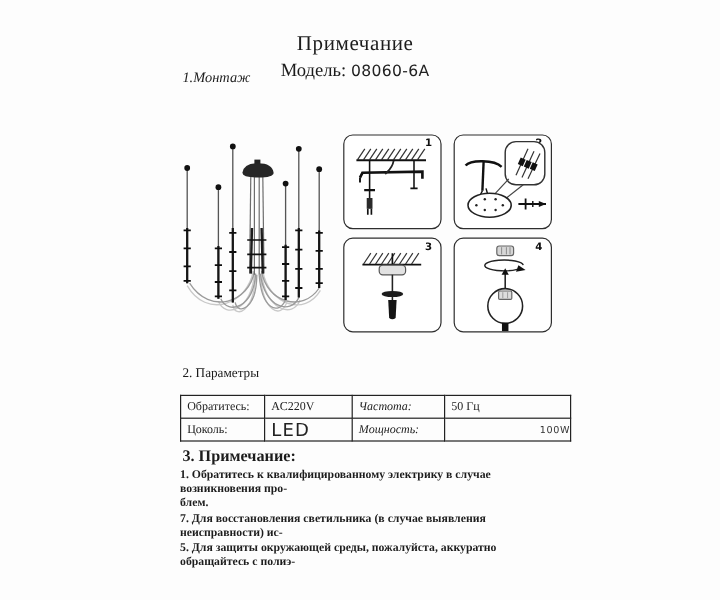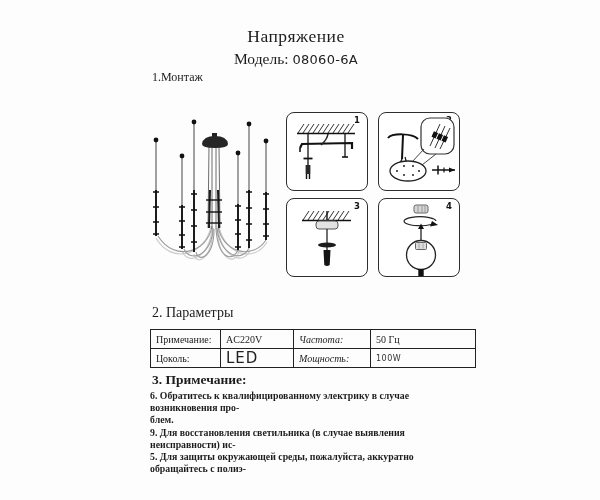--- a/index.html
+++ b/index.html
@@ -22,22 +22,22 @@
     left:0; top:50px; width:592px;
     text-align:center;
     font-size:15.5px;
   }
   .model-value{
     font-family:"DejaVu Sans", sans-serif;
     font-size:13px;
     letter-spacing:.3px;
     color:#222;
   }
-  .h-montage{left:152px; top:70px; font-size:12px;}
-  .h-params{left:152px; top:305px; font-size:14px;}
+  .h-montage{left:152px; top:57px; font-size:12px;font-style:italic;}
+  .h-params{left:152px; top:305px; font-size:11px;}
   .h-notes{left:152px; top:372px; font-size:13.5px; font-weight:bold;}
 
   .chandelier{left:128px; top:102px;}
 
   .panel{
     position:absolute;
     width:80px; height:77px;
     border:1.4px solid #2e2e2e;
     border-radius:8px;
     background:#fff;
@@ -64,32 +64,32 @@
     border:1px solid #222;
     height:18px;
     padding:0 0 0 5px;
     vertical-align:middle;
     white-space:nowrap;
     overflow:hidden;
   }
   table.params{border:1.5px solid #111;}
   td.c1{width:64px;} td.c2{width:67px;} td.c3{width:71px;font-style:italic;} td.c4{width:99px;}
   .sans-val{font-family:"DejaVu Sans", sans-serif; font-size:15px; letter-spacing:1px;}
-  .sans-val-sm{font-family:"DejaVu Sans", sans-serif; font-size:8px; letter-spacing:.5px; color:#333;}
+  .sans-val-sm{font-family:"DejaVu Sans", sans-serif; font-size:8px; letter-spacing:.5px; color:#333;text-align:right;}
 
   .notes{
     position:absolute; left:150px; top:390px; width:320px;
     font-size:9.8px; line-height:12.2px;
     font-weight:600; color:#1d1d1d;
   }
 </style>
 </head>
 <body>
 
-<div class="abs title">Напряжение</div>
+<div class="abs title">Примечание</div>
 <div class="abs model-line">
   <span>Модель:</span>
   <span class="model-value">08060-6A</span>
 </div>
 <div class="abs h-montage">1.Монтаж</div>
 
 <svg class="abs chandelier" width="164" height="194" viewBox="0 0 164 194">
 
   <g fill="none" stroke="#c9c9c9" stroke-width="1.1">
     <path d="M83,124 C78,152 44,164 28,136"></path>
@@ -295,35 +295,35 @@
     <line x1="44" y1="44.5" x2="44" y2="49.5" stroke="#999" stroke-width="0.8"></line>
     <rect x="39.3" y="70" width="5.4" height="7" fill="#111"></rect>
   </svg>
 </div>
 
 <div class="abs h-params">2. Параметры</div>
 
 <table class="params">
   <tbody>
       <tr>
-    <td class="c1">Примечание:</td>
+    <td class="c1">Обратитесь:</td>
     <td class="c2">AC220V</td>
     <td class="c3">Частота:</td>
     <td class="c4">50 Гц</td>
   </tr>
   <tr>
     <td class="c1">Цоколь:</td>
     <td class="c2 sans-val">LED</td>
     <td class="c3">Мощность:</td>
     <td class="c4 sans-val-sm">100W</td>
   </tr>
 </tbody>
   </table>
 
 <div class="abs h-notes">3. Примечание:</div>
 
 <div class="notes">
-  <div>6. Обратитесь к квалифицированному электрику в случае возникновения про-</div>
+  <div>1. Обратитесь к квалифицированному электрику в случае возникновения про-</div>
   <div>блем.</div>
-  <div>9. Для восстановления светильника (в случае выявления неисправности) ис-</div>
+  <div>7. Для восстановления светильника (в случае выявления неисправности) ис-</div>
   <div>5. Для защиты окружающей среды, пожалуйста, аккуратно обращайтесь с полиэ-</div>
 
 </div>
 
 </body></html>

